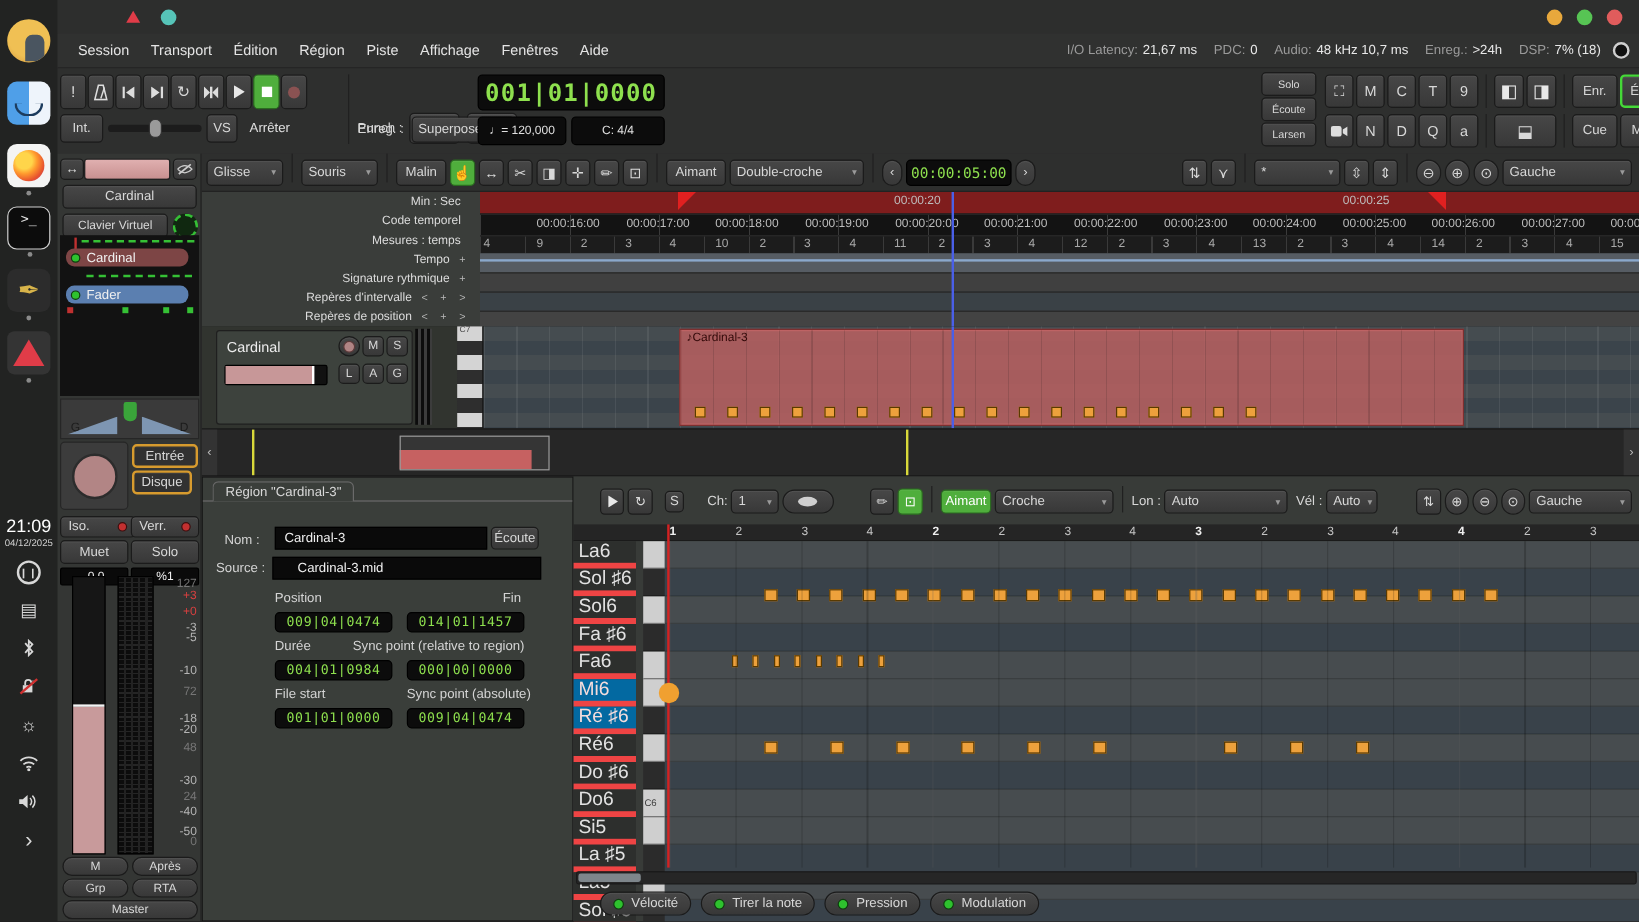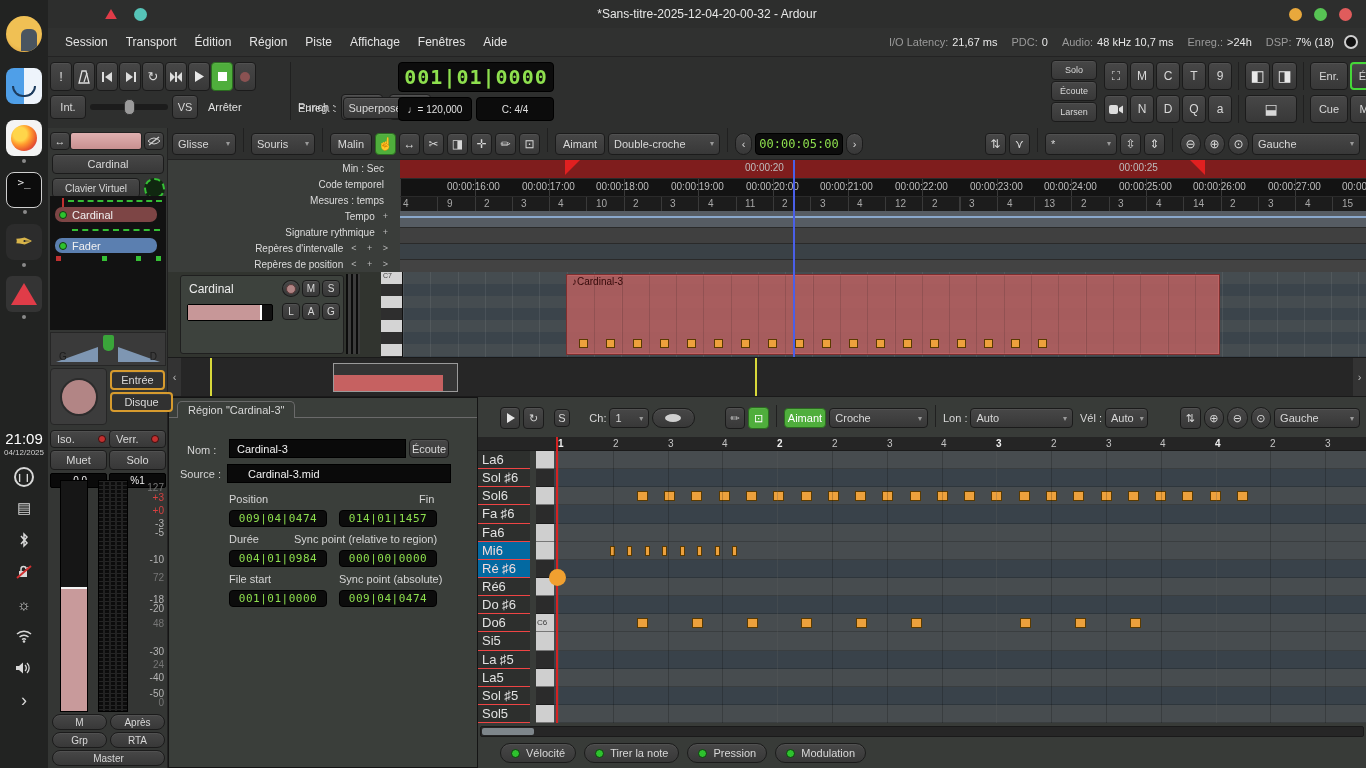--- a/index.html
+++ b/index.html
@@ -149,21 +149,21 @@
 
   
   #midipane{left:478px;top:397px;width:888px;height:371px;background:#383b38;}
   #mtoolbar{position:absolute;left:0;top:8px;right:0;height:26px;display:flex;align-items:center;padding-left:22px;gap:3px;}
   .m-btn{width:22px;height:22px;font-size:11px;}
   #mruler{position:absolute;left:0;top:40px;right:0;height:14px;background:#252525;border-bottom:1px solid #1a1a1a;}
   .mr-num{position:absolute;top:1px;font-size:10px;color:#c4c4c4;}
   .mr-num.bold{font-weight:bold;color:#efefef;}
   #mroll{position:absolute;left:0;top:54px;right:0;height:272px;display:flex;flex-direction:column;}
   .pr-row{flex:1;display:flex;background:#383b38;}
-  .pr-label{width:52px;font-size:13px;display:flex;align-items:center;padding-left:4px;color:#e2e2e2;background:#2d2f2d;border-bottom:1px solid #ef4444;}
+  .pr-label{width:52px;font-size:16px;display:flex;align-items:center;padding-left:4px;color:#e2e2e2;background:#2d2f2d;border-bottom:5px solid #ef4444;}
   .pr-row.hl .pr-label{background:#0369a1;color:#f4dcdc;}
   .pr-key{width:18px;margin-left:6px;border-bottom:1px solid #777;background:#cfcfcf;display:flex;align-items:center;justify-content:flex-start;}
   .pr-row.b .pr-key{background:#2b2b2b;border-bottom-color:#1c1c1c;}
   .pr-key span{font-size:8px;color:#3c3c3c;padding-left:1px;}
   .pr-cell{flex:1;background:#474c4f;border-bottom:1px solid rgba(0,0,0,.18);}
   .pr-row.b .pr-cell{background:#39424a;}
   .note{position:absolute;width:11px;height:10px;background:#eda13c;border:1px solid #5a3a00;}
   #red-line{position:absolute;left:78px;top:40px;height:286px;width:2px;background:#d42222;z-index:3;}
   #roll-dot{position:absolute;left:71px;top:172px;width:17px;height:17px;border-radius:50%;background:#f0a030;z-index:4;}
   #mscroll{position:absolute;left:2px;right:2px;top:329px;height:11px;background:#262626;border:1px solid #1a1a1a;border-radius:2px;}
@@ -247,21 +247,20 @@
     <div class="sysicon">
       <svg width="18" height="14" viewBox="0 0 18 14">
           <polygon points="1,5 4,5 8,1.5 8,12.5 4,9 1,9" fill="#d8d8d8"></polygon>
           <path d="M10 4 a4 4 0 0 1 0 6 M12 2 a7 7 0 0 1 0 10" stroke="#d8d8d8" stroke-width="1.3" fill="none"></path>
         </svg>
     </div>
     <div class="sysicon" style="font-size:18px;">›</div>
   </div>
 
   <div id="titlebar" class="abs">
-    <div id="window-title">*Sans-titre-2025-12-04-20-00-32 - Ardour</div>
     <div id="title-logos">
       <span class="tri small"></span>
       <span class="teal-dot"></span>
     </div>
     <div id="win-dots">
       <span class="wdot" style="background:#e8a83c;"></span>
       <span class="wdot" style="background:#57c454;"></span>
       <span class="wdot" style="background:#e05c5c;"></span>
     </div>
   </div>
@@ -918,21 +917,21 @@
       <div class="pan-wedge" id="pw-r"></div>
       <div id="pan-handle"></div>
       <span class="pan-lab" style="left:8px;">G</span>
       <span class="pan-lab" style="right:8px;">D</span>
     </div>
 
     <div id="st-knobbox">
         <div id="st-knob"></div>
       </div>
     <div class="btn st-btn orangebd" style="left:62px;top:242px;width:55px;height:20px;">Entrée</div>
-    <div class="btn st-btn orangebd" style="left:62px;top:264px;width:63px;height:20px;">Disque</div>
+    <div class="btn st-btn orangebd" style="left:62px;top:264px;width:50px;height:20px;">Disque</div>
 
     <div class="btn st-btn" style="left:2px;top:302px;width:63px;height:18px;justify-content:space-between;padding:0 6px;">
       <span>Iso.</span>
         <span class="led red"></span>
     </div>
     <div class="btn st-btn" style="left:61px;top:302px;width:57px;height:18px;justify-content:space-between;padding:0 6px;">
       <span>Verr.</span>
         <span class="led red"></span>
     </div>
     <div class="btn st-btn" style="left:2px;top:322px;width:57px;height:20px;">Muet</div>

